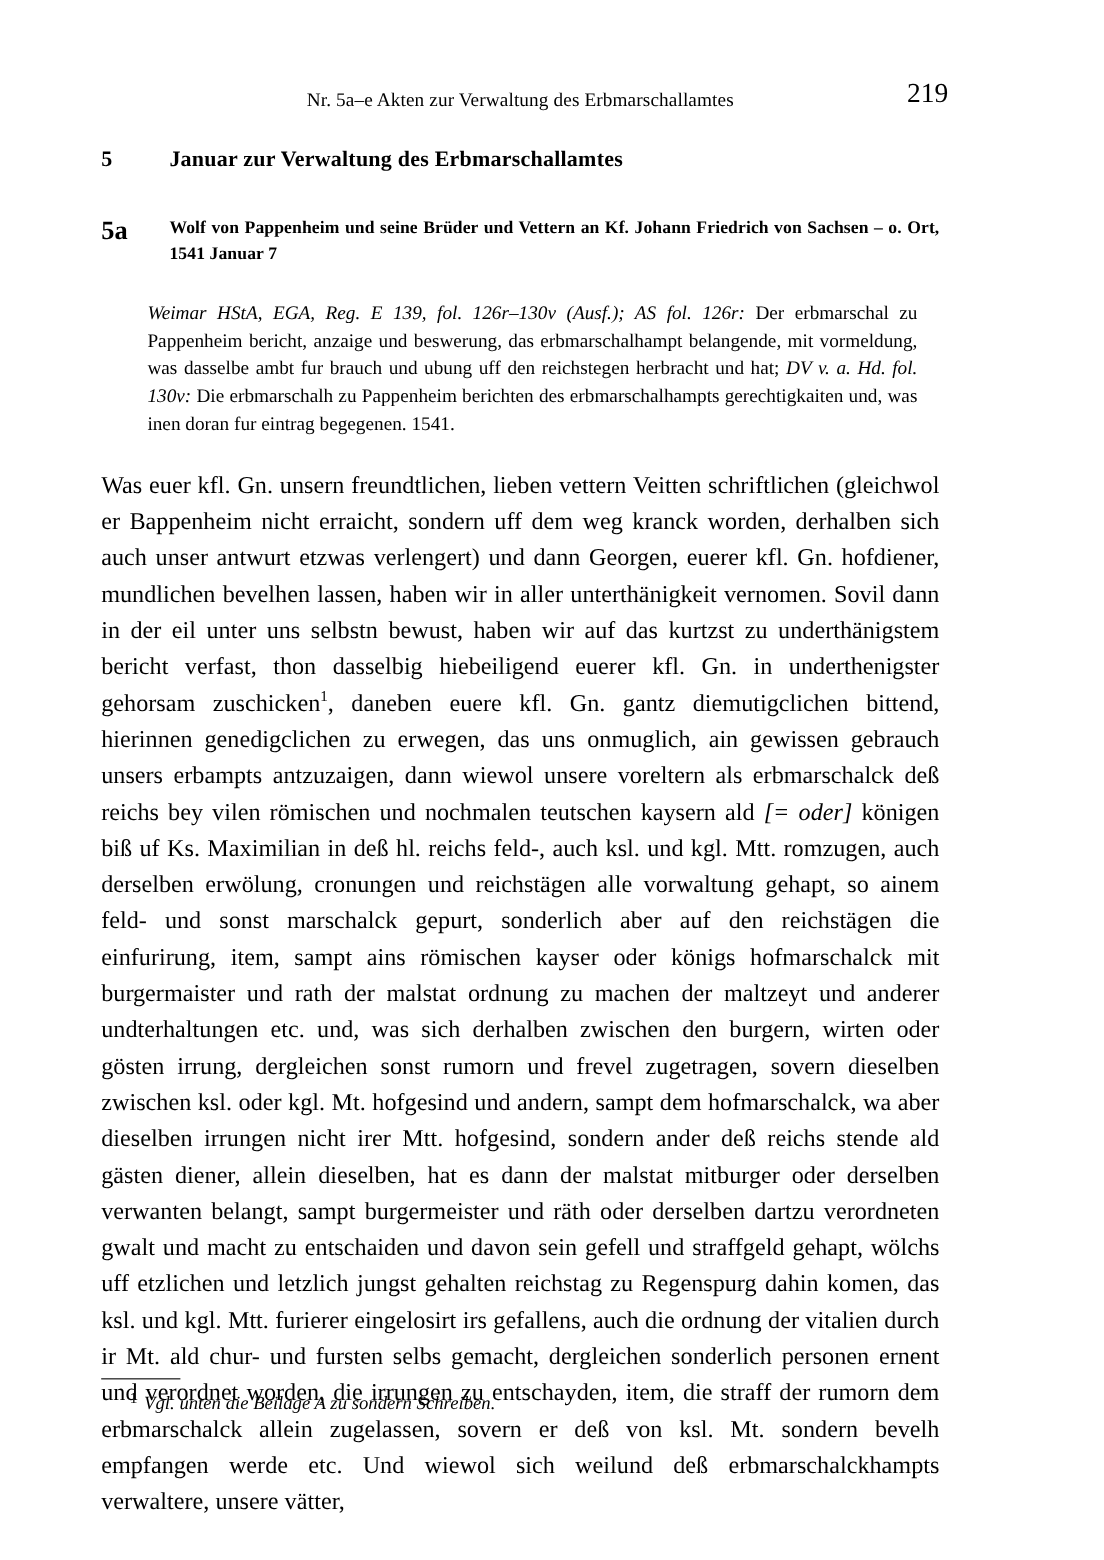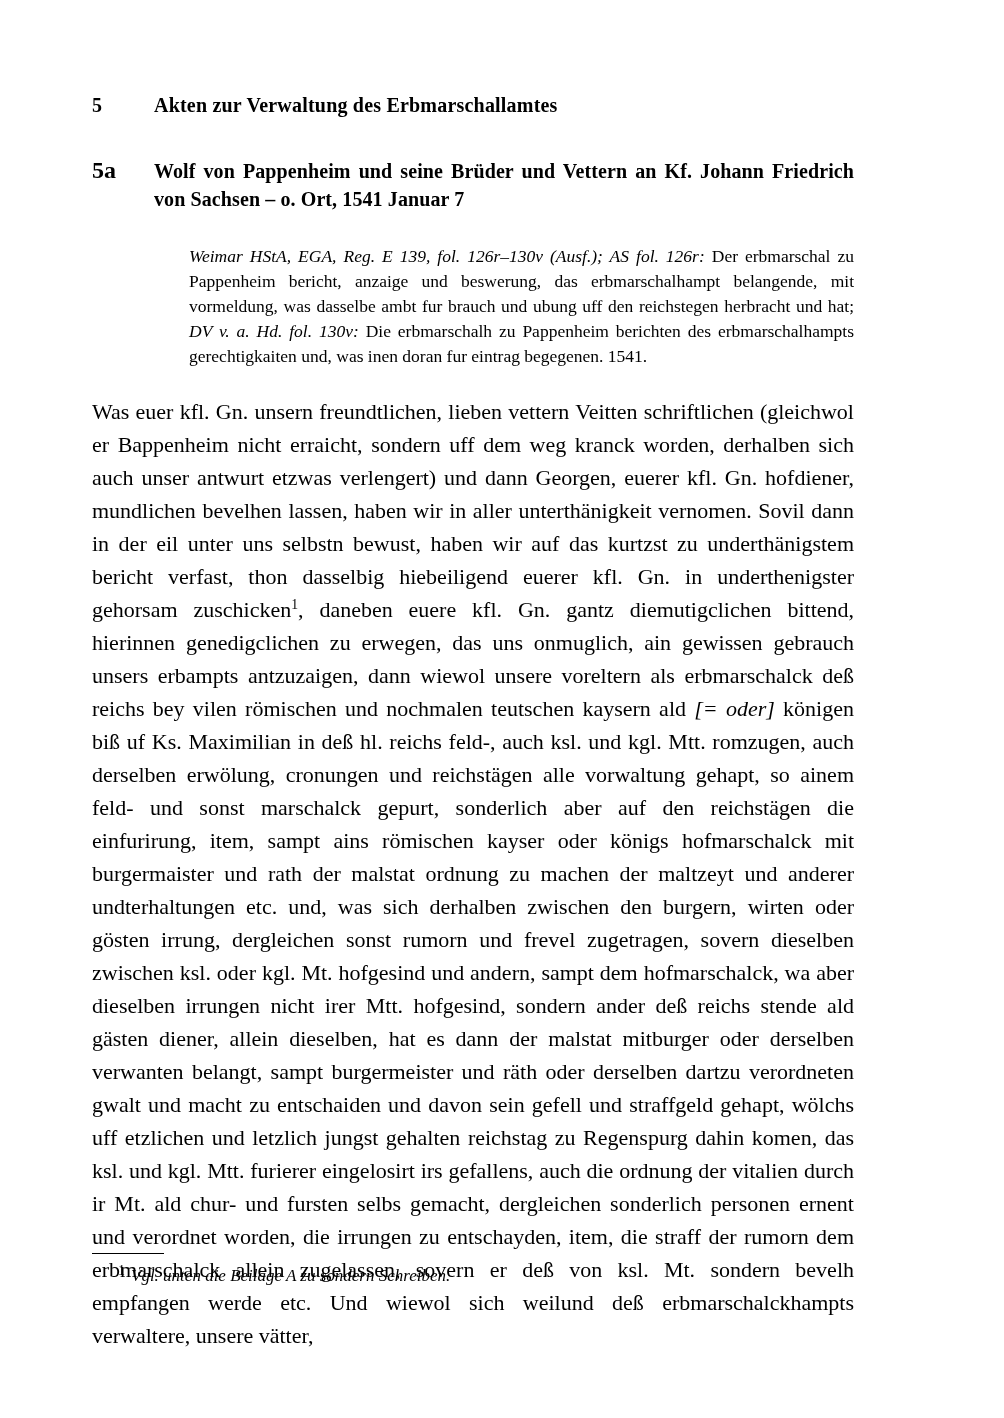--- a/index.html
+++ b/index.html
@@ -66,29 +66,29 @@
     margin-top: 40px;
   }
   .subsec-num {
     width: 62px;
     flex: 0 0 62px;
     font-weight: bold;
     font-size: 24px;
   }
   .subsec-title {
     font-weight: bold;
-    font-size: 20px;
+    font-size: 16px;
     line-height: 1.42;
     text-align: justify;
     max-width: 700px;
     letter-spacing: 0.1px;
   }
   
   .regest {
-    margin-left: 97px;
+    margin-left: 42px;
     margin-top: 30px;
     font-size: 17.5px;
     line-height: 1.43;
     text-align: justify;
     text-indent: 0;
     max-width: 700px;
   }
   .regest i { font-style: italic; }
   
   .body-text {
@@ -130,24 +130,28 @@
     line-height: 0;
     margin-right: 6px;
   }
   .footnote .fn-text { font-style: italic; }
 </style>
 </head>
 <body>
 
 <div class="page">
 
+  <div class="runhead">
+    <div class="runhead-title">Nr. 5a–e Akten zur Verwaltung des Erbmarschallamtes</div>
+    <div class="runhead-page">219</div>
+  </div>
 
   <div class="sec">
     <div class="sec-num">5</div>
-    <div class="sec-title">Akten zur Verwaltung des Erbmarschallamtes</div>
+    <div class="sec-title">Januar zur Verwaltung des Erbmarschallamtes</div>
   </div>
 
   <div class="subsec">
     <div class="subsec-num">5a</div>
     <div class="subsec-title">Wolf von Pappenheim und seine Brüder und Vettern an Kf. Johann Friedrich von Sachsen – o. Ort, 1541 Januar 7</div>
   </div>
 
   <div class="regest">
     <i>Weimar HStA, EGA, Reg. E 139, fol. 126r–130v (Ausf.); AS fol. 126r:</i><span> Der erbmarschal zu Pappenheim bericht, anzaige und beswerung, das erbmarschalhampt belangende, mit vormeldung, was dasselbe ambt fur brauch und ubung uff den reichstegen herbracht und hat; </span><i>DV v. a. Hd. fol. 130v:</i><span> Die erbmarschalh zu Pappenheim berichten des erbmarschalhampts gerechtigkaiten und, was inen doran fur eintrag begegenen. 1541.</span>
   </div>

